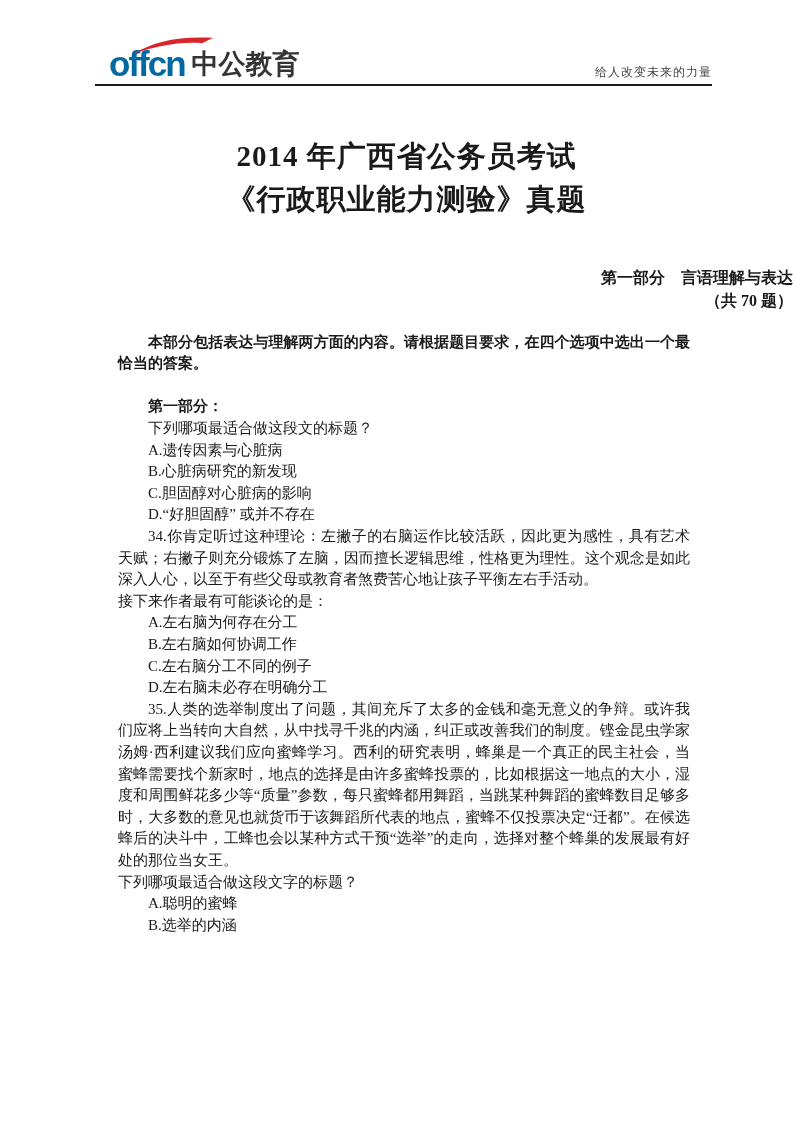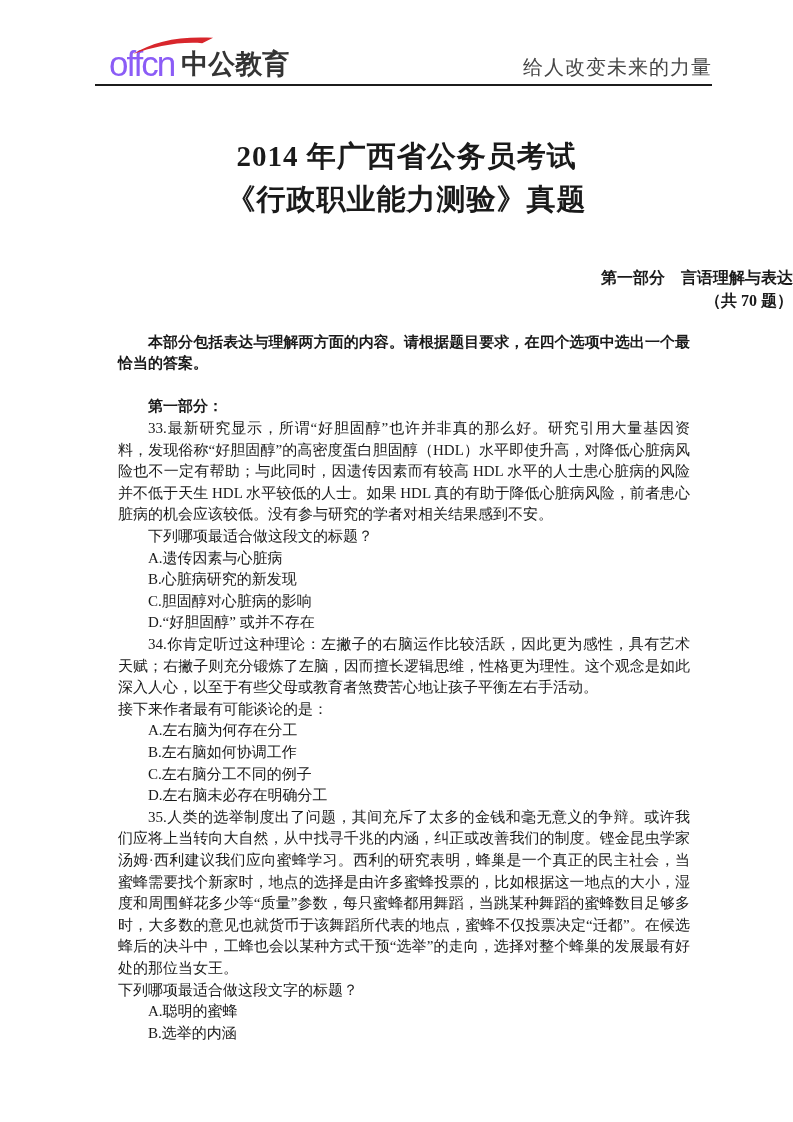--- a/index.html
+++ b/index.html
@@ -20,44 +20,44 @@
     margin: 0 81px 0 95px;
     padding-top: 50px;
     display: flex;
     justify-content: space-between;
     align-items: flex-end;
   }
   .logo { display: flex; align-items: flex-end; margin-left: 14px; padding-bottom: 5px; }
   .logo-mark {
     position: relative;
     font-family: "Liberation Sans", "DejaVu Sans", sans-serif;
-    font-weight: 400;
+    font-weight: 700;
     font-size: 35px;
     line-height: 0.82;
     letter-spacing: -2px;
-    color: #8b5cf6;
+    color: #0369a1;
   }
   .logo-swoosh {
     position: absolute;
     left: 22px;
     top: -15px;
     width: 86px;
     height: 20px;
   }
   .logo-cn {
     font-family: "Liberation Sans", "DejaVu Sans", sans-serif;
     font-weight: 700;
     font-size: 27px;
     line-height: 1;
     color: #343434;
     margin-left: 7px;
     padding-bottom: 1px;
   }
   .tagline {
-    font-size: 20px;
+    font-size: 12px;
     color: #464646;
     padding-bottom: 3px;
     letter-spacing: 1px;
   }
   .header-rule {
     margin: 0 81px 0 95px;
     border-bottom: 2px solid #1c1c1c;
   }
 
   
@@ -120,21 +120,20 @@
     <div>第一部分　言语理解与表达</div>
     <div>（共 70 题）</div>
   </div>
 
   <div class="body-text">
 
     <p class="ind b">本部分包括表达与理解两方面的内容。请根据题目要求，在四个选项中选出一个最恰当的答案。</p>
 
     <p class="ind b gap-before">第一部分：</p>
 
-    <p class="ind">33.最新研究显示，所谓“好胆固醇”也许并非真的那么好。研究引用大量基因资料，发现俗称“好胆固醇”的高密度蛋白胆固醇（HDL）水平即使升高，对降低心脏病风险也不一定有帮助；与此同时，因遗传因素而有较高 HDL 水平的人士患心脏病的风险并不低于天生 HDL 水平较低的人士。如果 HDL 真的有助于降低心脏病风险，前者患心脏病的机会应该较低。没有参与研究的学者对相关结果感到不安。</p>
     <p class="ind">下列哪项最适合做这段文的标题？</p>
     <p class="ind">A.遗传因素与心脏病</p>
     <p class="ind">B.心脏病研究的新发现</p>
     <p class="ind">C.胆固醇对心脏病的影响</p>
     <p class="ind">D.“好胆固醇” 或并不存在</p>
 
     <p class="ind">34.你肯定听过这种理论：左撇子的右脑运作比较活跃，因此更为感性，具有艺术天赋；右撇子则充分锻炼了左脑，因而擅长逻辑思维，性格更为理性。这个观念是如此深入人心，以至于有些父母或教育者煞费苦心地让孩子平衡左右手活动。</p>
     <p>接下来作者最有可能谈论的是：</p>
     <p class="ind">A.左右脑为何存在分工</p>
     <p class="ind">B.左右脑如何协调工作</p>

